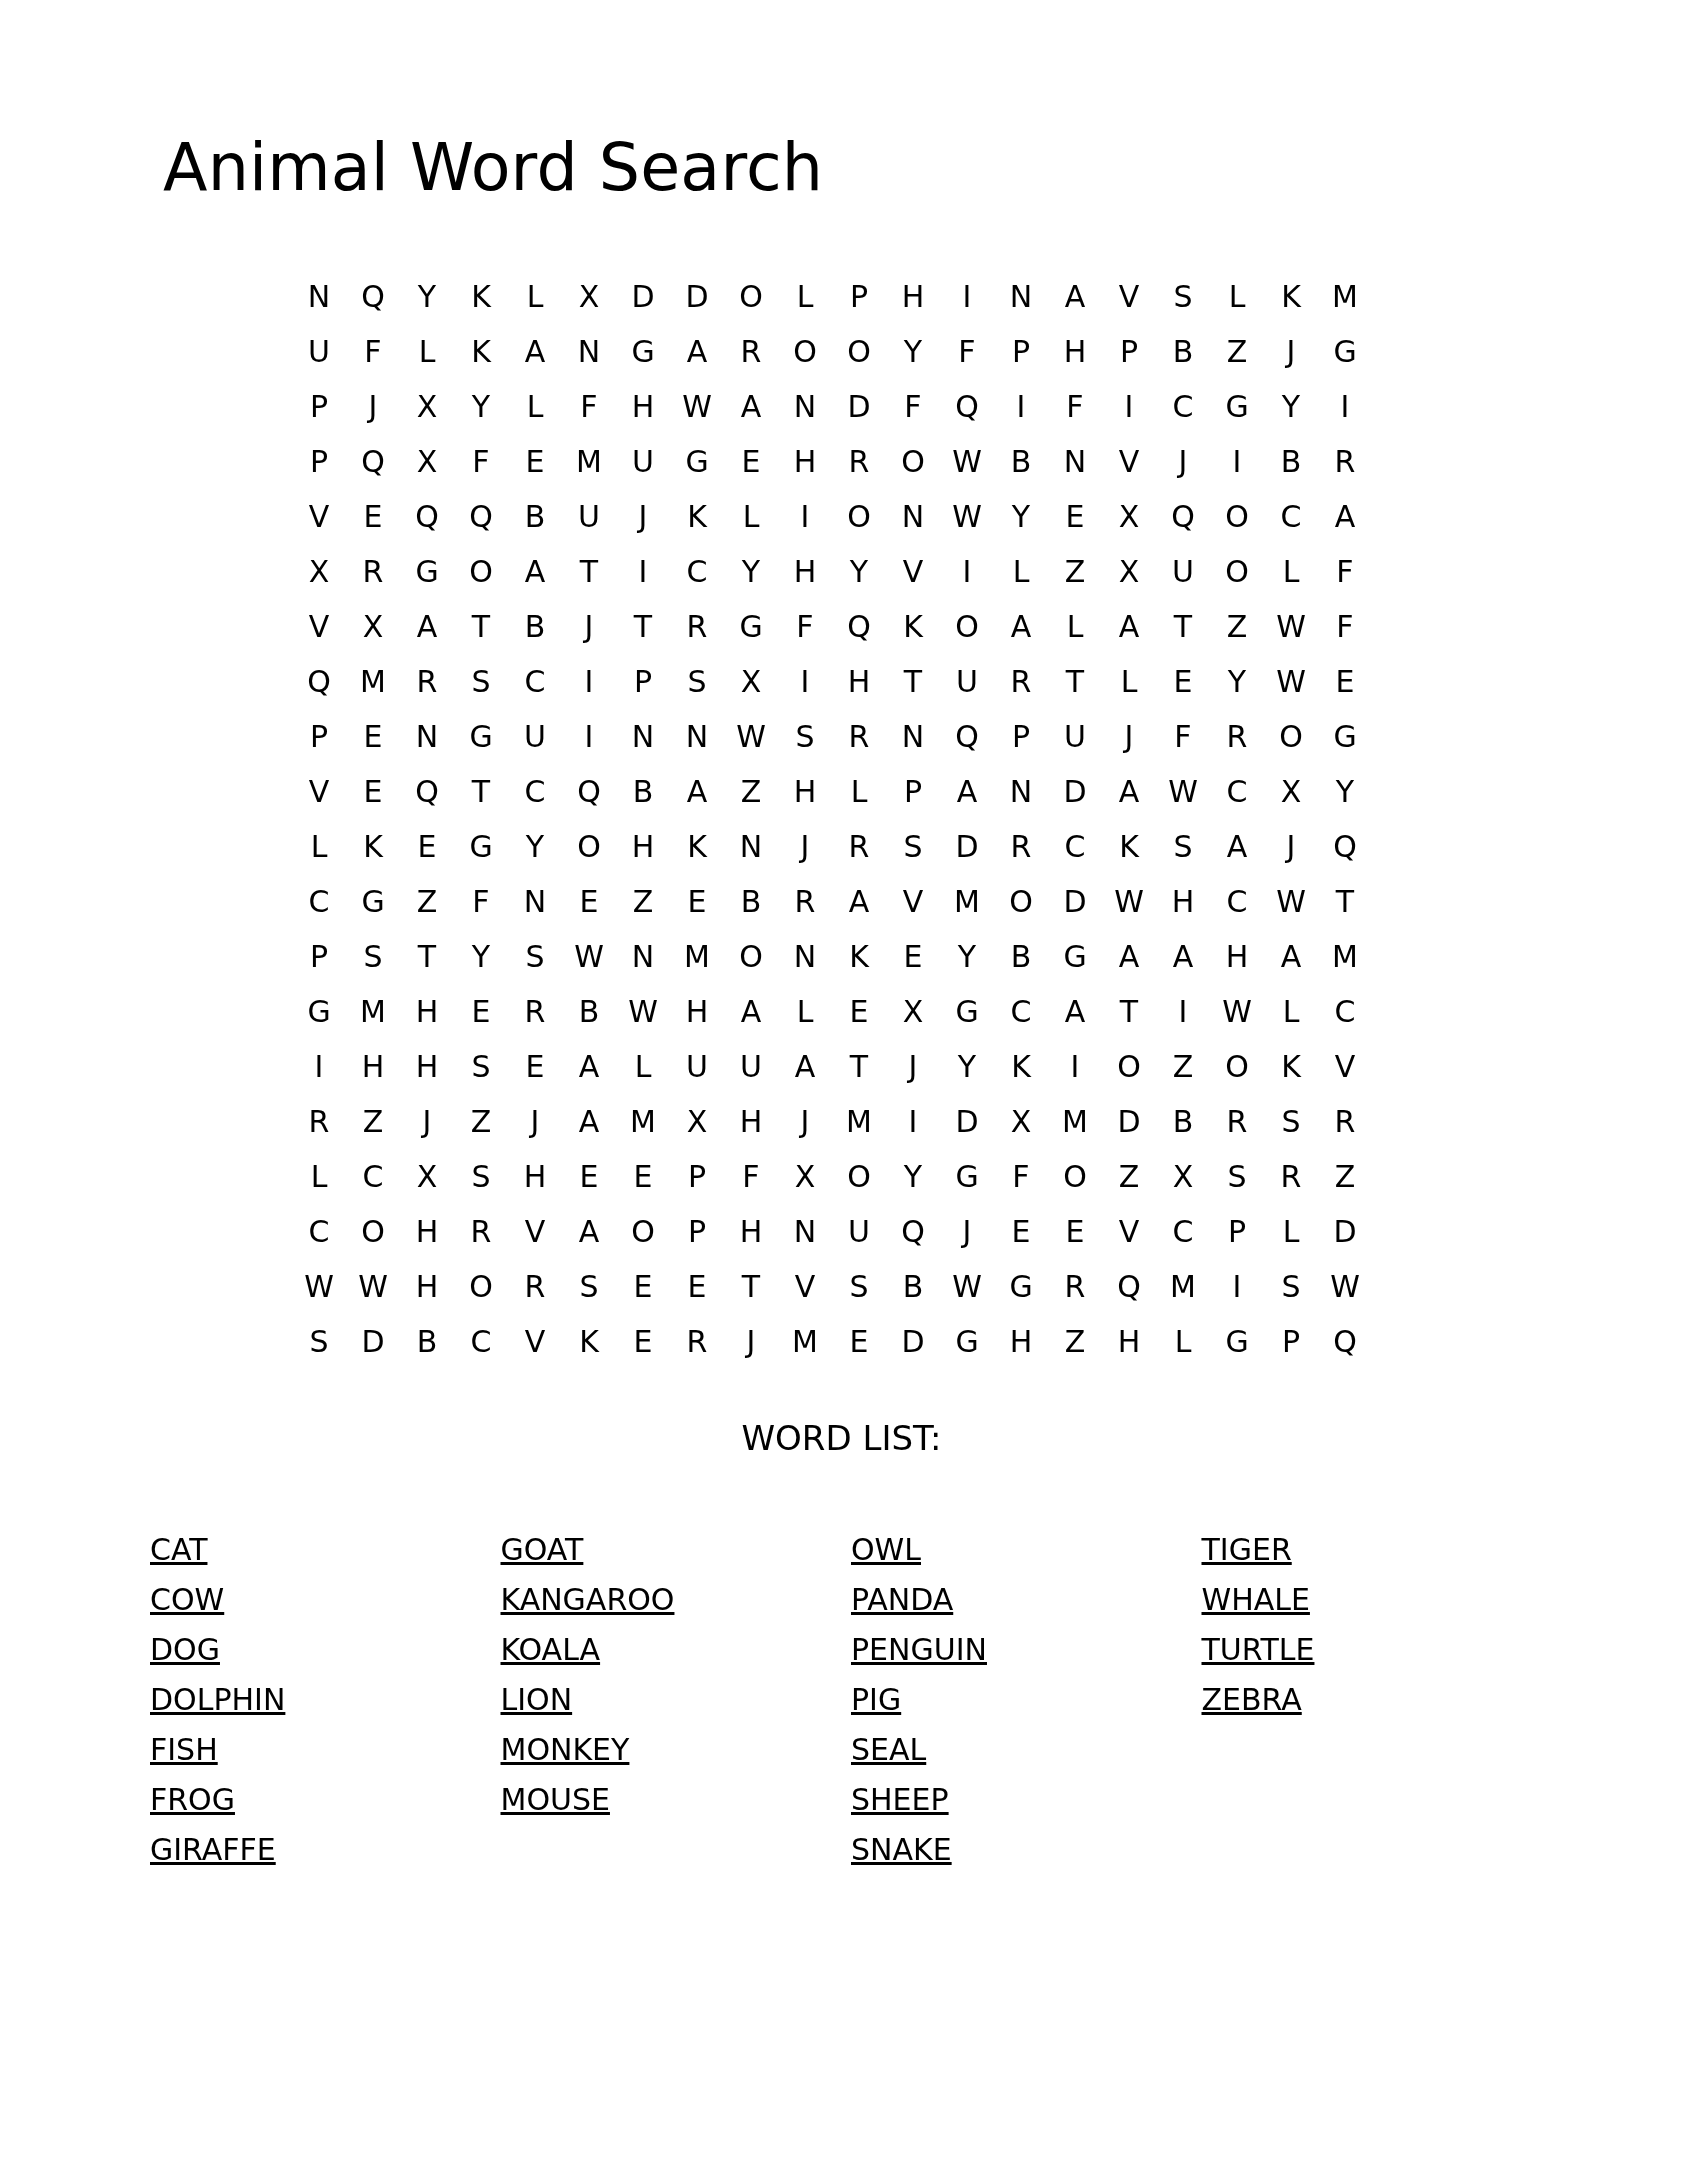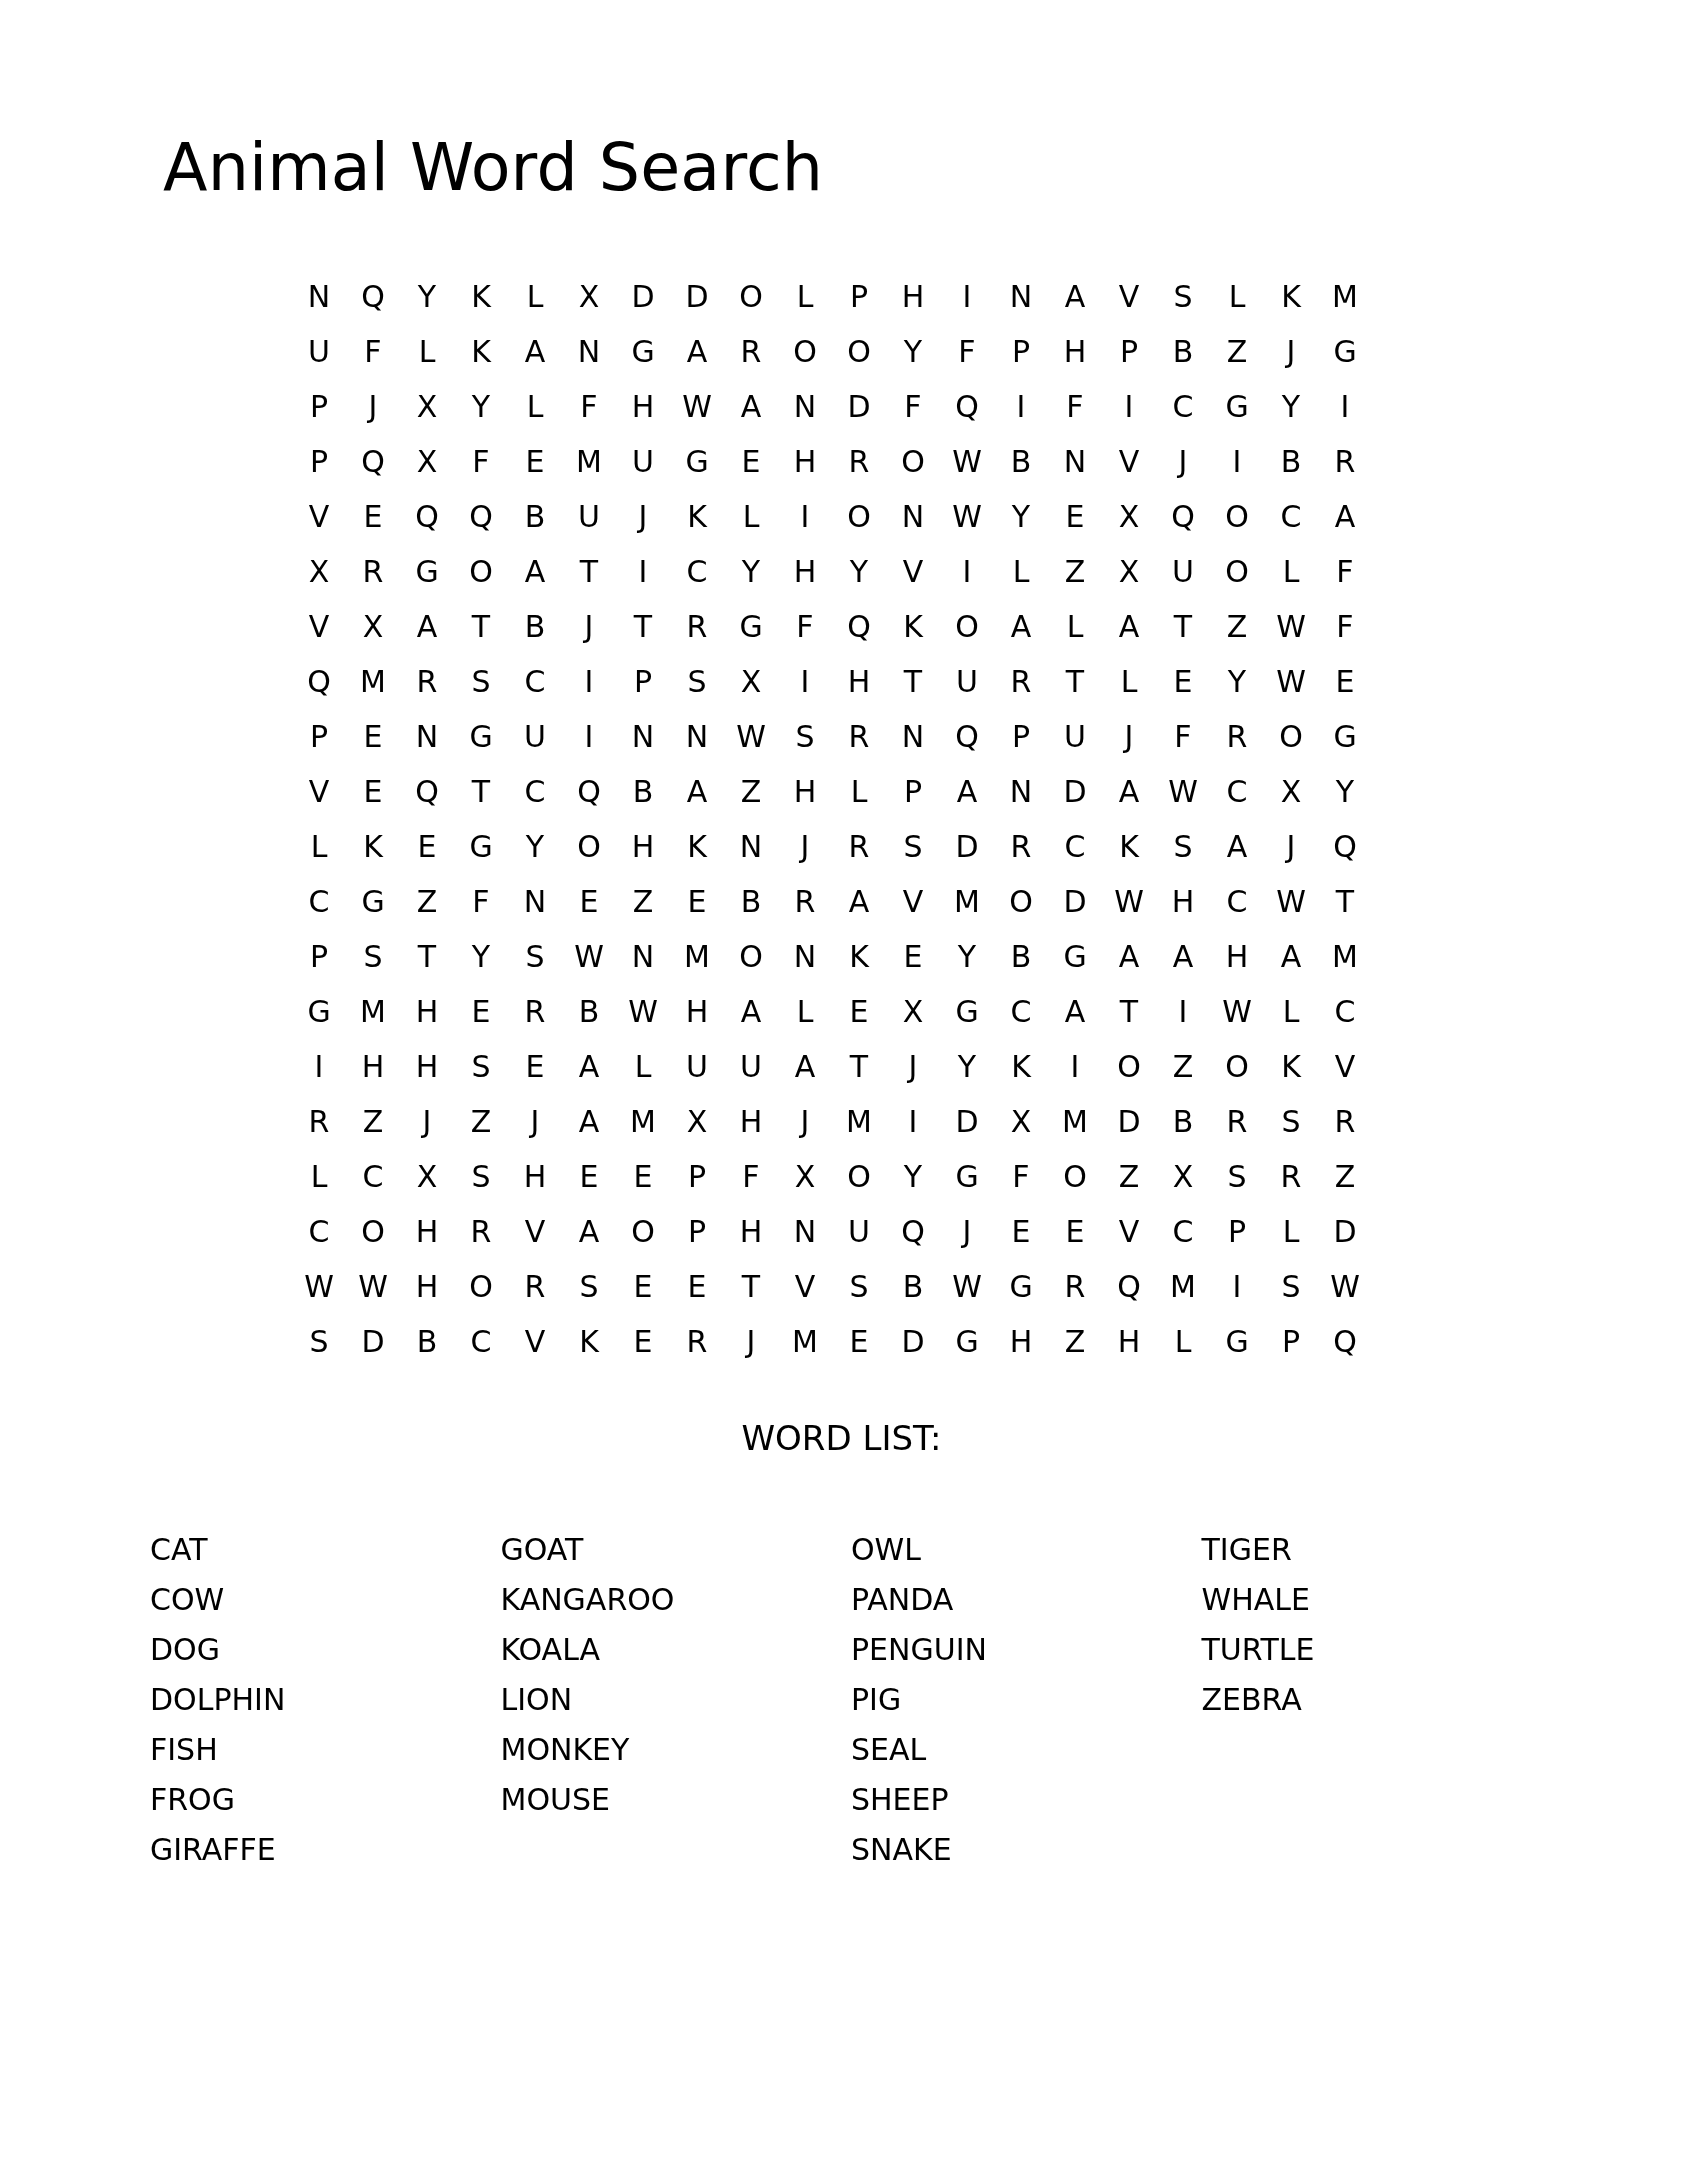--- a/index.html
+++ b/index.html
@@ -71,20 +71,21 @@
   }
 
   
   #word-list {
     position: absolute;
     left: 150px;
     top: 1525px;
     width: 1386px;
     display: flex;
     gap: 16px;
+    text-decoration: underline;
   }
   .word-column {
     width: 342px;
     display: flex;
     flex-direction: column;
   }
   .word-item {
     font-size: 30px;
     line-height: 50px;
     font-weight: 400;

